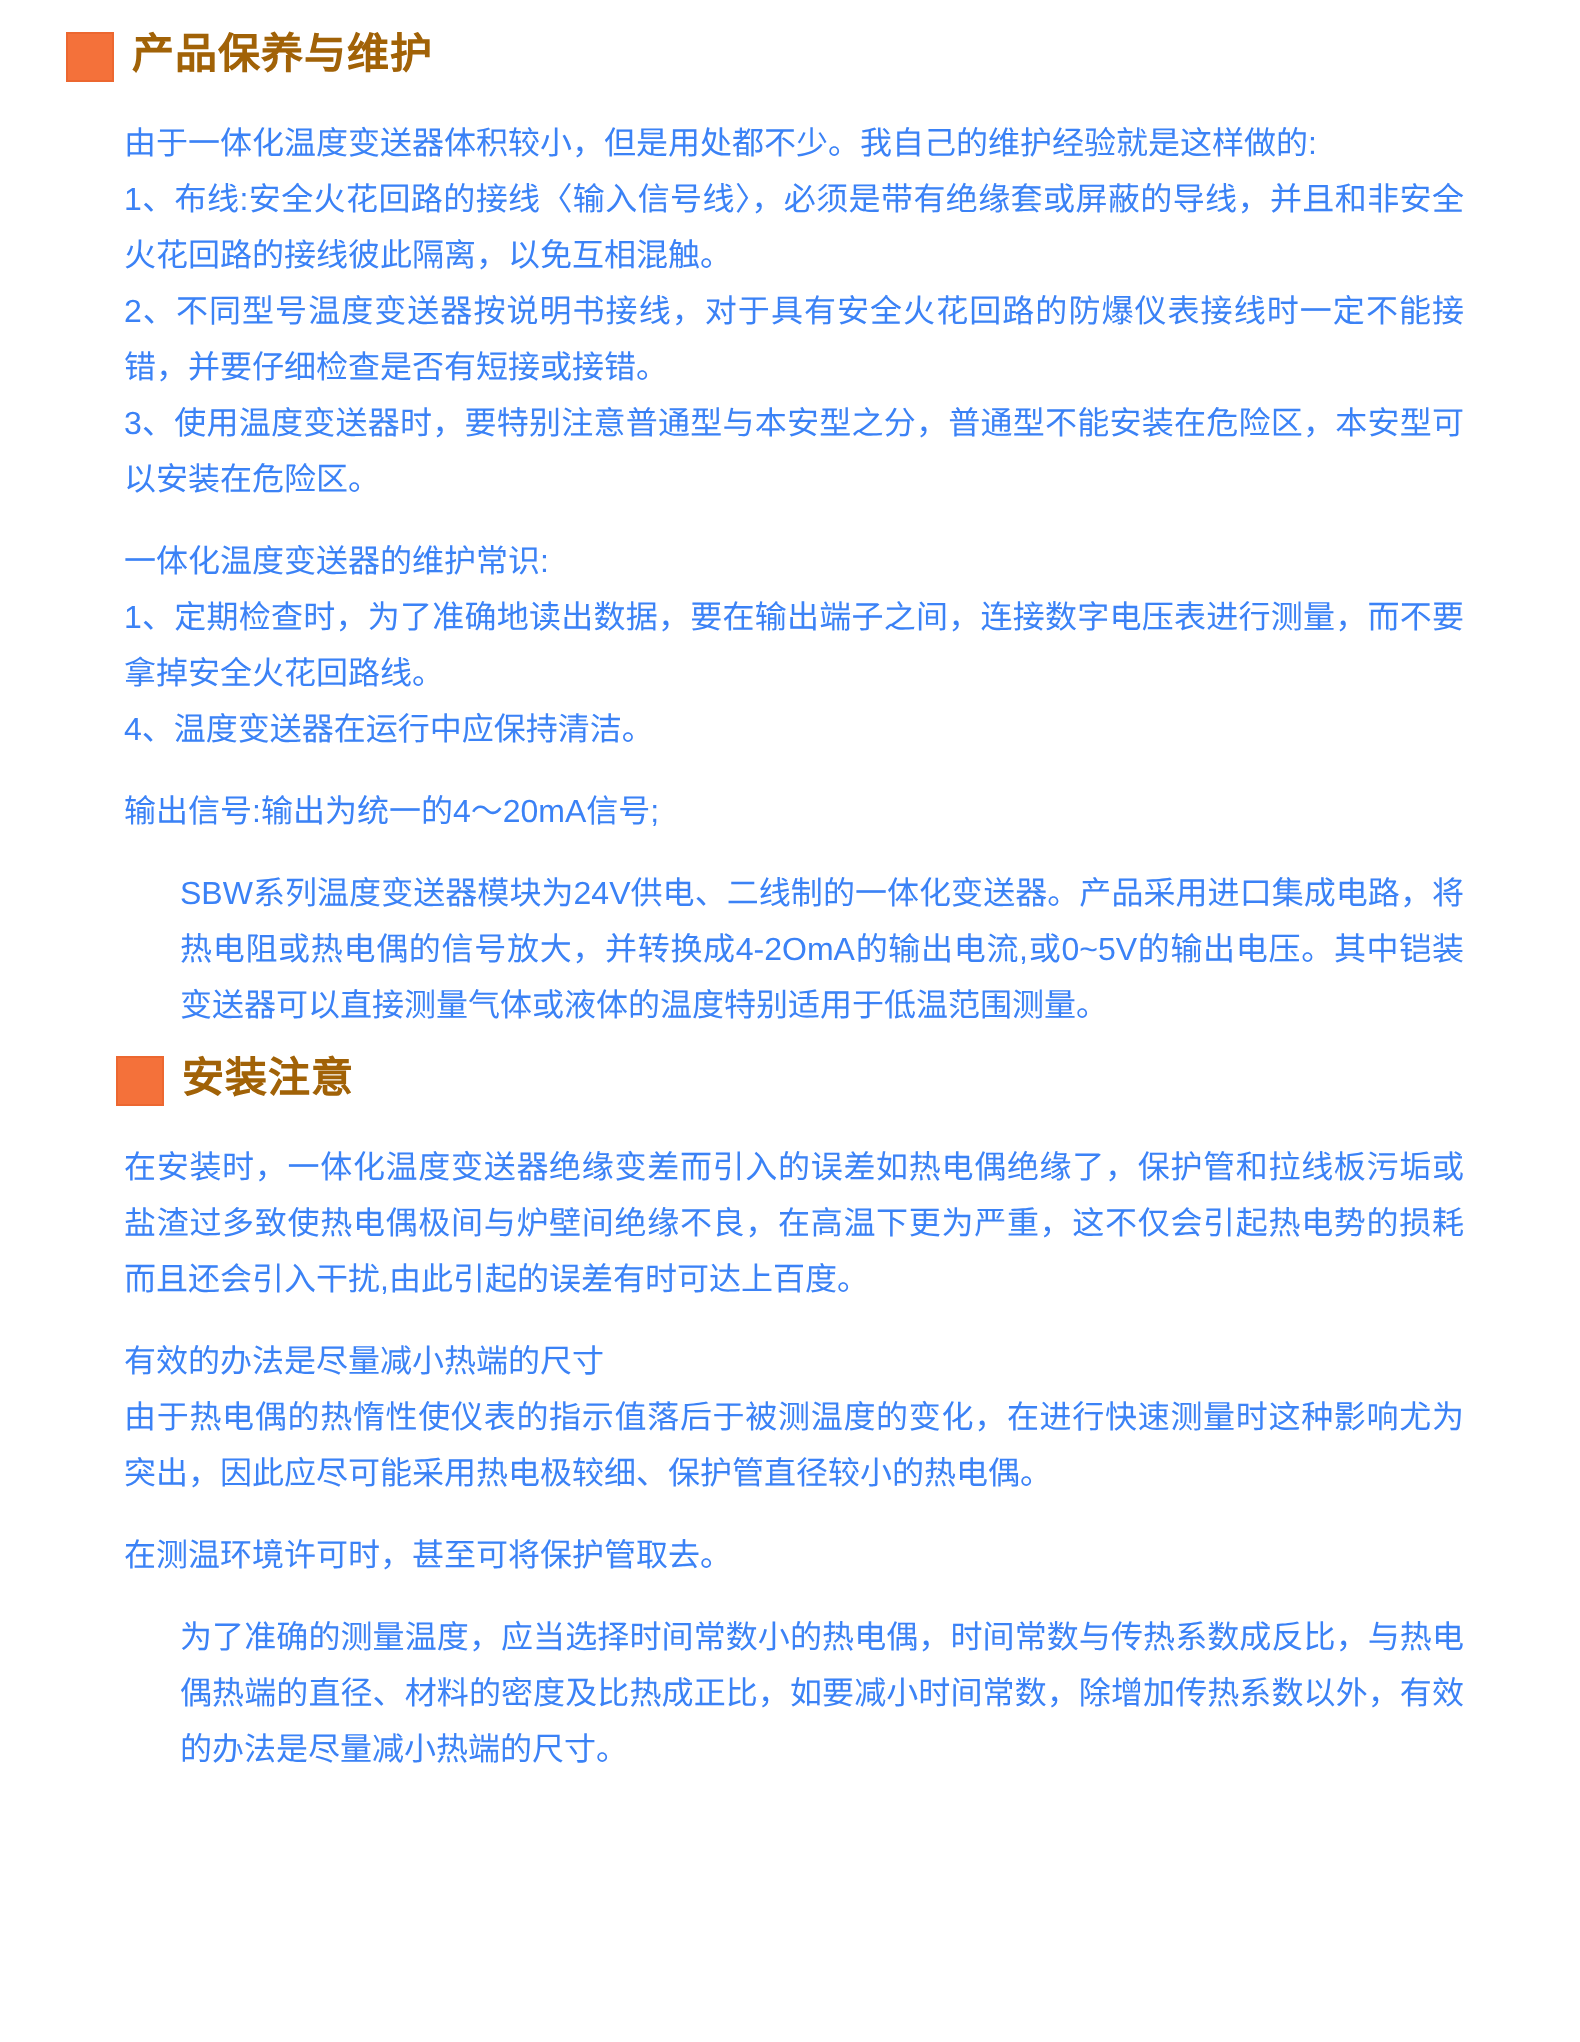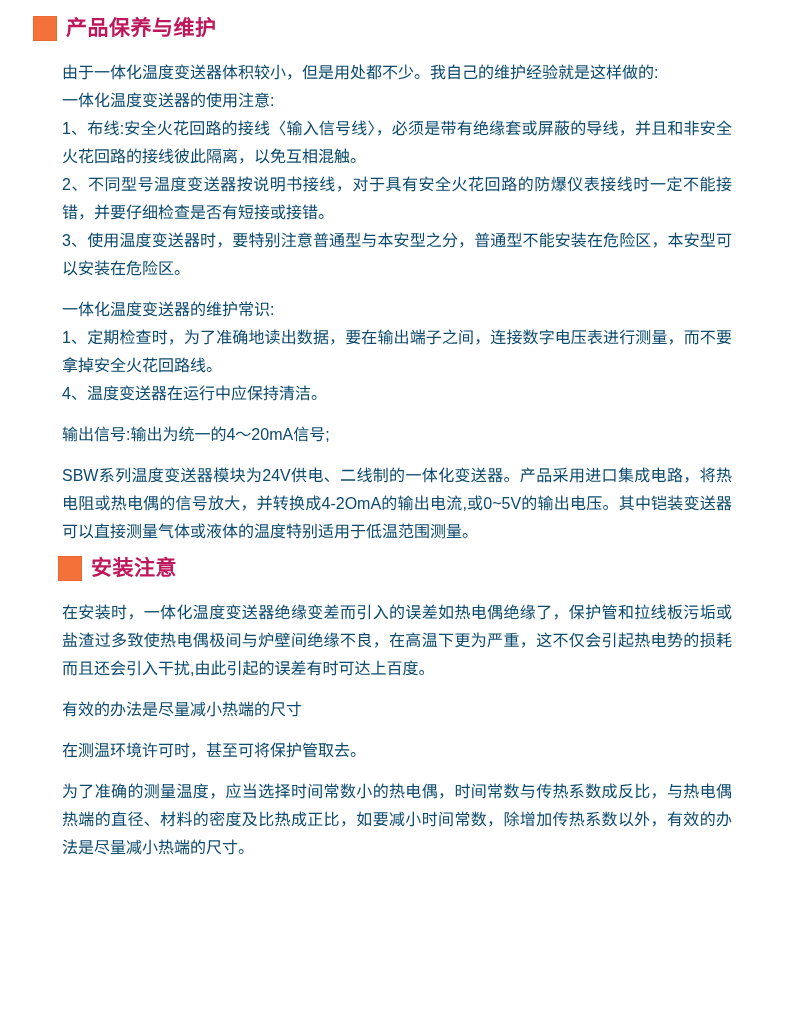--- a/index.html
+++ b/index.html
@@ -36,52 +36,52 @@
     height: 25px;
     background: #f4713a;
     border: 1px solid #ec6730;
     box-sizing: border-box;
   }
   .section-title {
     margin: 0;
     font-size: 21px;
     line-height: 30px;
     font-weight: 700;
-    color: #be185d;
+    color: #a16207;
     letter-spacing: 0.5px;
   }
   .block {
     margin: 0 0 13px 0;
   }
   .block:last-child {
     margin-bottom: 0;
+    margin-left: 28px;
   }
   .para {
     margin: 0;
     font-size: 16px;
     line-height: 28px;
-    color: #0c4a6e;
+    color: #3b82f6;
     text-align: justify;
     text-justify: inter-ideograph;
   }
 </style>
 </head>
 <body>
 
 <div class="page">
 
   <section>
     <div class="section-heading">
       <span class="bullet"></span>
       <h2 class="section-title">产品保养与维护</h2>
     </div>
 
     <div class="block">
       <p class="para">由于一体化温度变送器体积较小，但是用处都不少。我自己的维护经验就是这样做的:</p>
-      <p class="para">一体化温度变送器的使用注意:</p>
       <p class="para">1、布线:安全火花回路的接线〈输入信号线〉，必须是带有绝缘套或屏蔽的导线，并且和非安全火花回路的接线彼此隔离，以免互相混触。</p>
       <p class="para">2、不同型号温度变送器按说明书接线，对于具有安全火花回路的防爆仪表接线时一定不能接错，并要仔细检查是否有短接或接错。</p>
       <p class="para">3、使用温度变送器时，要特别注意普通型与本安型之分，普通型不能安装在危险区，本安型可以安装在危险区。</p>
     </div>
 
     <div class="block">
       <p class="para">一体化温度变送器的维护常识:</p>
       <p class="para">1、定期检查时，为了准确地读出数据，要在输出端子之间，连接数字电压表进行测量，而不要拿掉安全火花回路线。</p>
       <p class="para">4、温度变送器在运行中应保持清洁。</p>
     </div>
@@ -100,20 +100,21 @@
       <span class="bullet"></span>
       <h2 class="section-title">安装注意</h2>
     </div>
 
     <div class="block">
       <p class="para">在安装时，一体化温度变送器绝缘变差而引入的误差如热电偶绝缘了，保护管和拉线板污垢或盐渣过多致使热电偶极间与炉壁间绝缘不良，在高温下更为严重，这不仅会引起热电势的损耗而且还会引入干扰,由此引起的误差有时可达上百度。</p>
     </div>
 
     <div class="block">
       <p class="para">有效的办法是尽量减小热端的尺寸</p>
+      <p class="para">由于热电偶的热惰性使仪表的指示值落后于被测温度的变化，在进行快速测量时这种影响尤为突出，因此应尽可能采用热电极较细、保护管直径较小的热电偶。</p>
     </div>
 
     <div class="block">
       <p class="para">在测温环境许可时，甚至可将保护管取去。</p>
     </div>
 
 
     <div class="block">
       <p class="para">为了准确的测量温度，应当选择时间常数小的热电偶，时间常数与传热系数成反比，与热电偶热端的直径、材料的密度及比热成正比，如要减小时间常数，除增加传热系数以外，有效的办法是尽量减小热端的尺寸。</p>
     </div>

